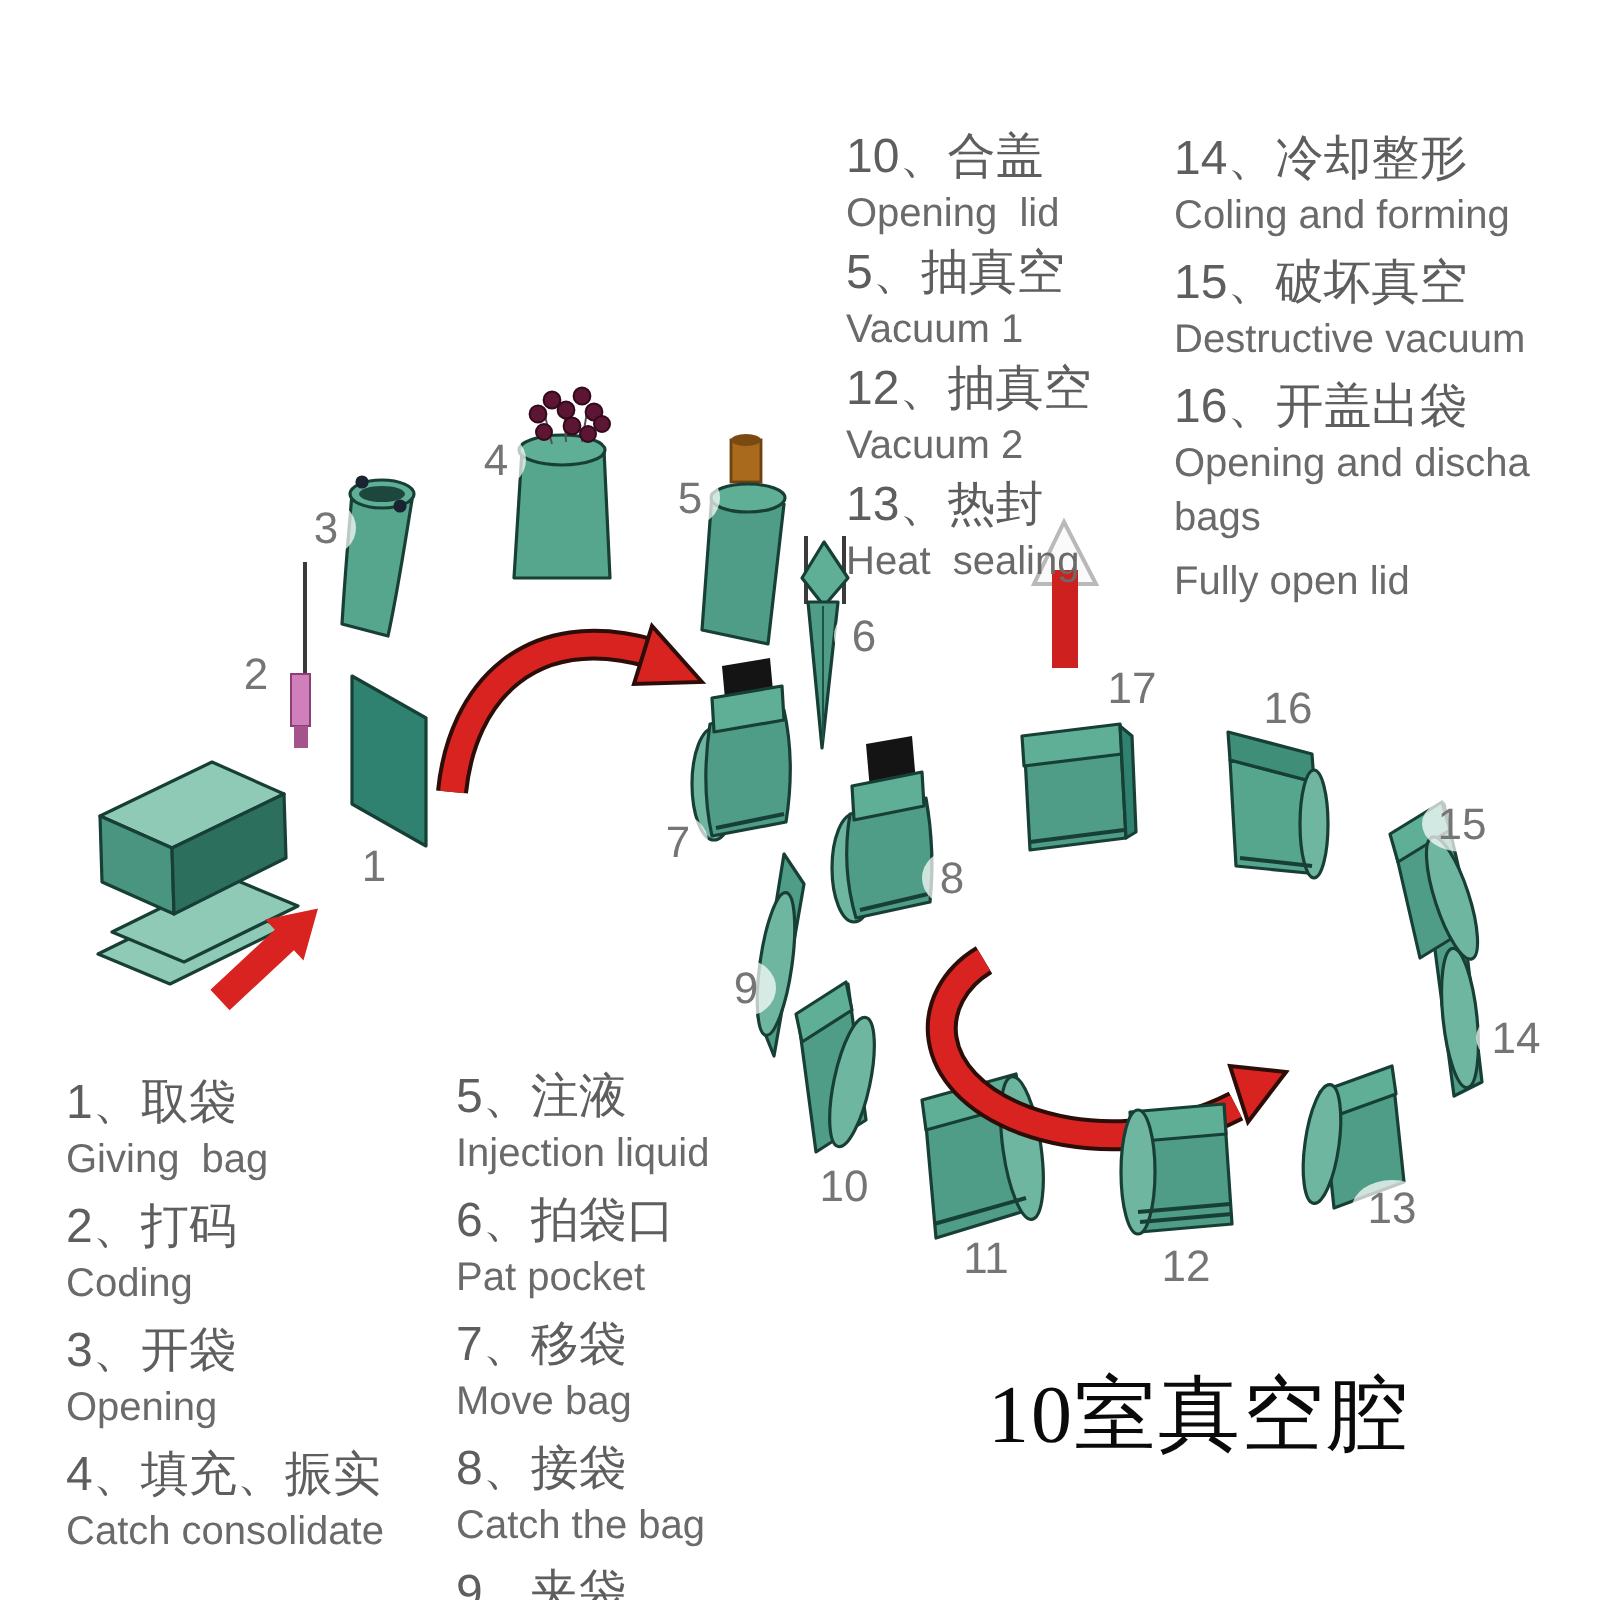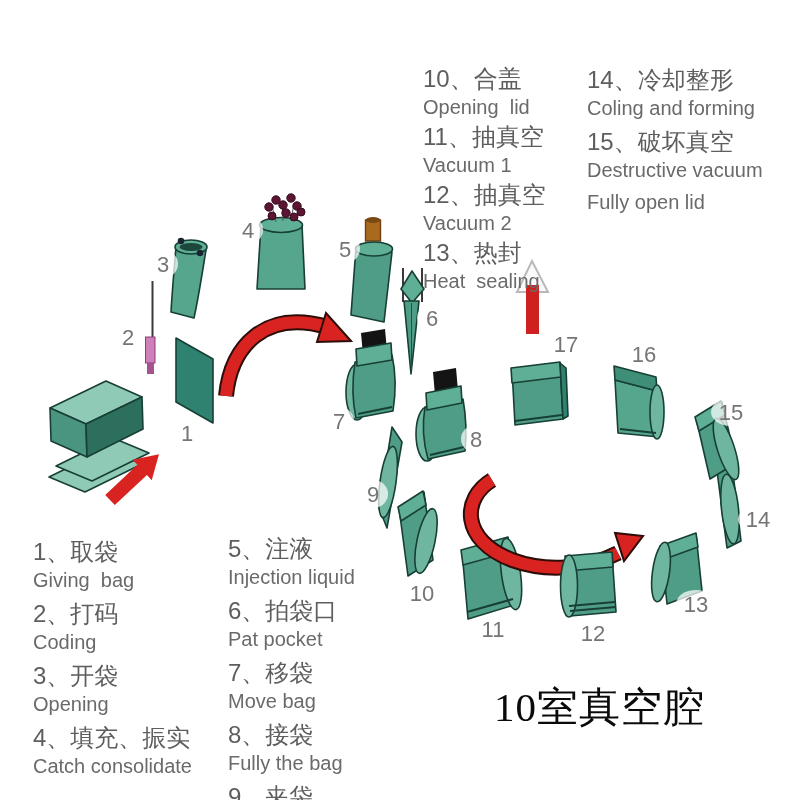--- a/index.html
+++ b/index.html
@@ -257,21 +257,21 @@
         <text>17</text>
       </g>
   </svg>
 
   <div class="steps tight" style="left:423px;top:24px;width:160px">
     <div class="step">
       <div class="cn">10、合盖</div>
       <div class="en">Opening  lid</div>
     </div>
     <div class="step">
-      <div class="cn">11、抽真空</div>
+      <div class="cn">5、抽真空</div>
       <div class="en">Vacuum 1</div>
     </div>
     <div class="step">
       <div class="cn">12、抽真空</div>
       <div class="en">Vacuum 2</div>
     </div>
     <div class="step">
       <div class="cn">13、热封</div>
       <div class="en">Heat  sealing</div>
     </div>
@@ -280,20 +280,25 @@
   <div class="steps" style="left:587px;top:25px;width:212px">
     <div class="step">
       <div class="cn">14、冷却整形</div>
       <div class="en">Coling and forming</div>
     </div>
     <div class="step">
       <div class="cn">15、破坏真空</div>
       <div class="en">Destructive vacuum</div>
     </div>
     <div class="step">
+      <div class="cn">16、开盖出袋</div>
+      <div class="en">Opening and discha
+bags</div>
+    </div>
+    <div class="step">
       <div class="en">Fully open lid</div>
     </div>
   </div>
 
   <div class="steps" style="left:33px;top:497px;width:190px">
     <div class="step">
       <div class="cn">1、取袋</div>
       <div class="en">Giving  bag</div>
     </div>
     <div class="step">
@@ -318,21 +323,21 @@
     <div class="step">
       <div class="cn">6、拍袋口</div>
       <div class="en">Pat pocket</div>
     </div>
     <div class="step">
       <div class="cn">7、移袋</div>
       <div class="en">Move bag</div>
     </div>
     <div class="step">
       <div class="cn">8、接袋</div>
-      <div class="en">Fully the bag</div>
+      <div class="en">Catch the bag</div>
     </div>
     <div class="step">
       <div class="cn">9、夹袋</div>
       <div class="en">Clip the bag</div>
     </div>
   </div>
 
   <div class="caption">10室真空腔</div>
 
 </div>

